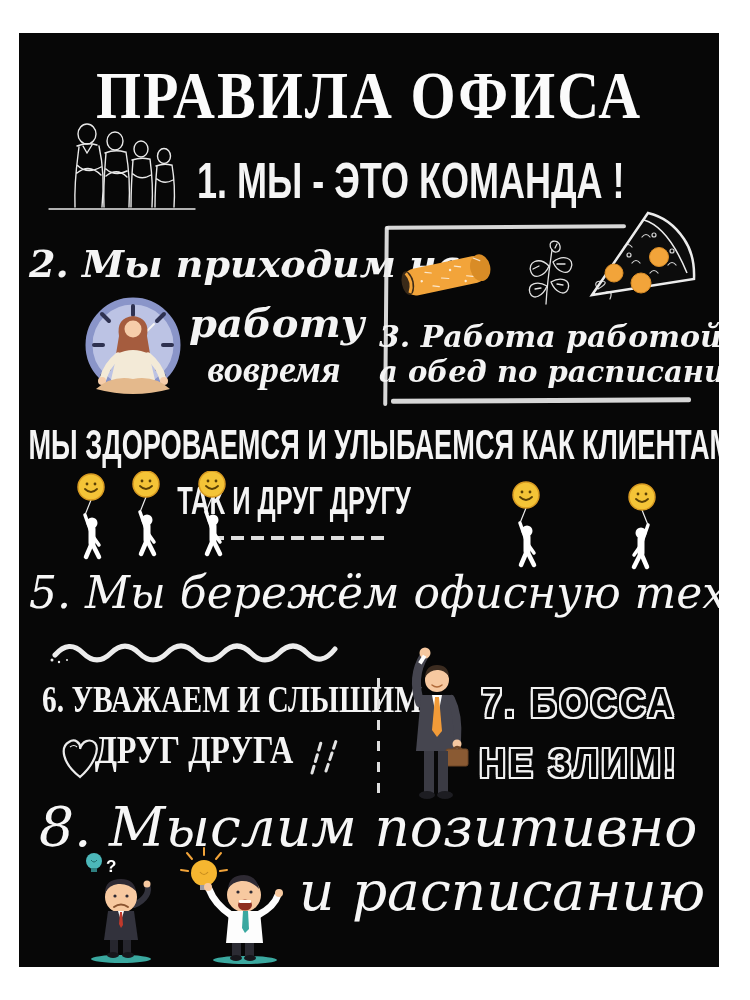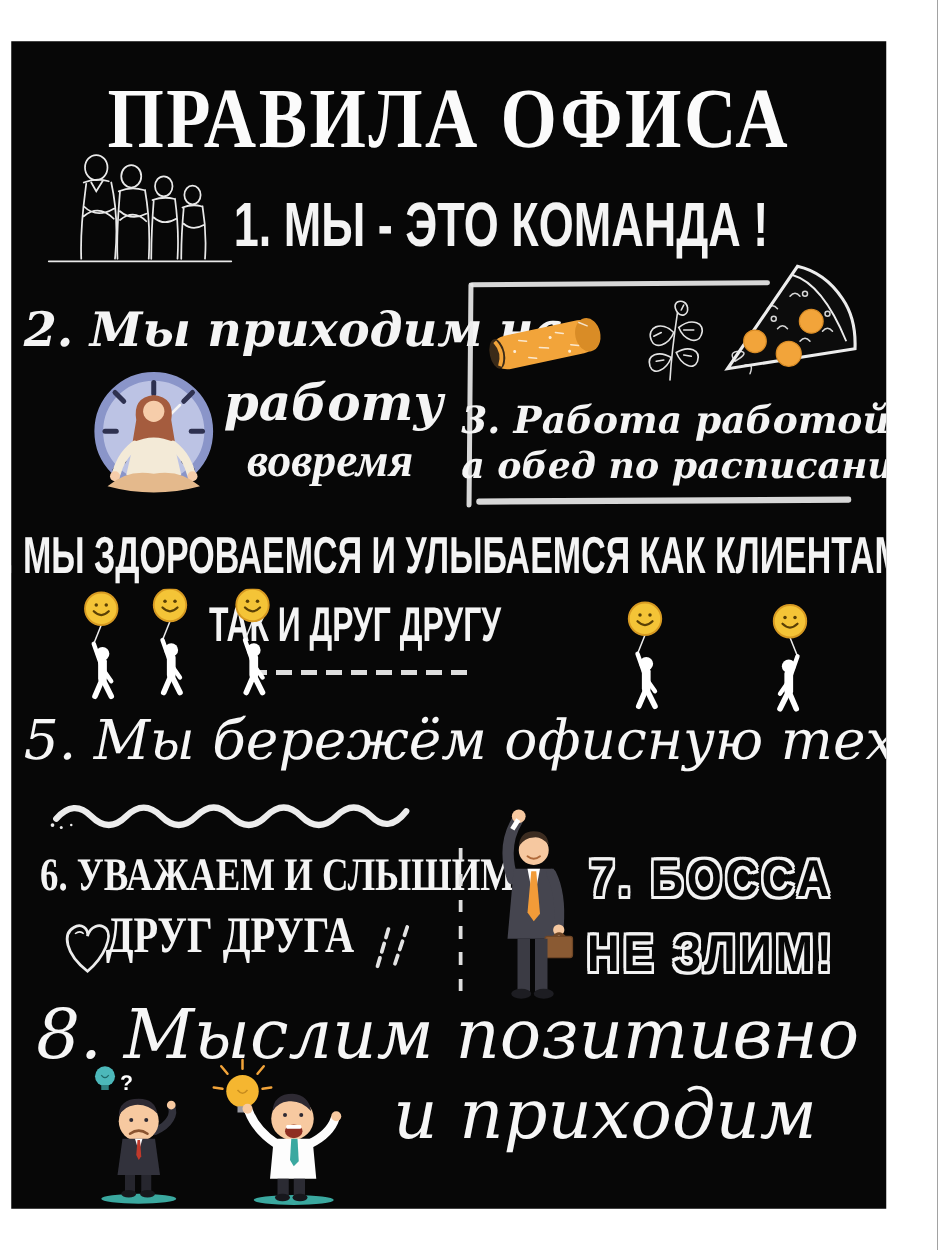--- a/index.html
+++ b/index.html
@@ -1,18 +1,18 @@
 <!DOCTYPE html>
 <html><head>
 <meta charset="utf-8">
 <style>
   html,body{margin:0;padding:0;}
   .page{position:relative;width:750px;height:1000px;background:#ffffff;overflow:hidden;
         font-family:"Liberation Sans",sans-serif;}
-  .poster{position:absolute;left:9px;top:33px;width:700px;height:934px;background:#070707;overflow:hidden;}
+  .poster{position:absolute;left:19px;top:33px;width:700px;height:934px;background:#070707;overflow:hidden;}
   .abs{position:absolute;}
   .txt{color:#f2f2f2;white-space:nowrap;}
 
   .title{left:50%;top:22px;transform:translateX(-50%) scale(1.0,1.18);transform-origin:center top;
          font-family:"Liberation Serif",serif;font-weight:bold;font-size:58px;letter-spacing:2px;color:#fbfbfb;}
 
   .chalk-caps{font-family:"Liberation Sans",sans-serif;font-weight:bold;color:#f4f4f4;}
   .r1{left:155px;top:126px;width:460px;text-align:center;font-size:40px;
       transform:scale(0.9,1.25);transform-origin:center;}
   .r4l1{left:50%;top:388px;font-size:32px;transform:translateX(-50%) scale(0.85,1.3);transform-origin:center top;}
@@ -232,21 +232,21 @@
       <rect x="58" y="106" width="22" height="17" rx="2" fill="#8a5a33" stroke="#6f4626"></rect>
       <rect x="36" y="108" width="10" height="42" fill="#3b3b44"></rect>
       <rect x="50" y="108" width="10" height="42" fill="#3b3b44"></rect>
       <ellipse cx="39" cy="152" rx="8" ry="4" fill="#1d1d22"></ellipse>
       <ellipse cx="57" cy="152" rx="8" ry="4" fill="#1d1d22"></ellipse>
     </svg>
     <div class="abs outline-caps r7l1">7. БОССА</div>
     <div class="abs outline-caps r7l2">НЕ ЗЛИМ!</div>
 
     <div class="abs txt script-thin r8l1">8. Мыслим позитивно</div>
-    <div class="abs txt script-thin r8l2">и приходим</div>
+    <div class="abs txt script-thin r8l2">и расписанию</div>
     <svg class="abs" style="left:45px;top:812px;" width="235" height="120" viewBox="0 0 235 120">
       <ellipse cx="57" cy="114" rx="30" ry="4" fill="#3aa89f"></ellipse>
       <ellipse cx="181" cy="115" rx="32" ry="4" fill="#3aa89f"></ellipse>
       <circle cx="30" cy="16" r="8" fill="#4cb8ba"></circle>
       <rect x="27" y="23" width="6" height="4" fill="#2e7f80"></rect>
       <path d="M27,15 q3,4 6,0" stroke="#1f6b6b" stroke-width="1" fill="none"></path>
       <text x="42" y="27" fill="#ffffff" font-size="17" font-weight="bold">?</text>
       <path d="M70,60 C82,55 86,46 83,40" stroke="#32323c" stroke-width="6" fill="none" stroke-linecap="round"></path>
       <circle cx="83" cy="39" r="3.5" fill="#f7c9a0"></circle>
       <circle cx="57" cy="52" r="16" fill="#f7c9a0"></circle>

